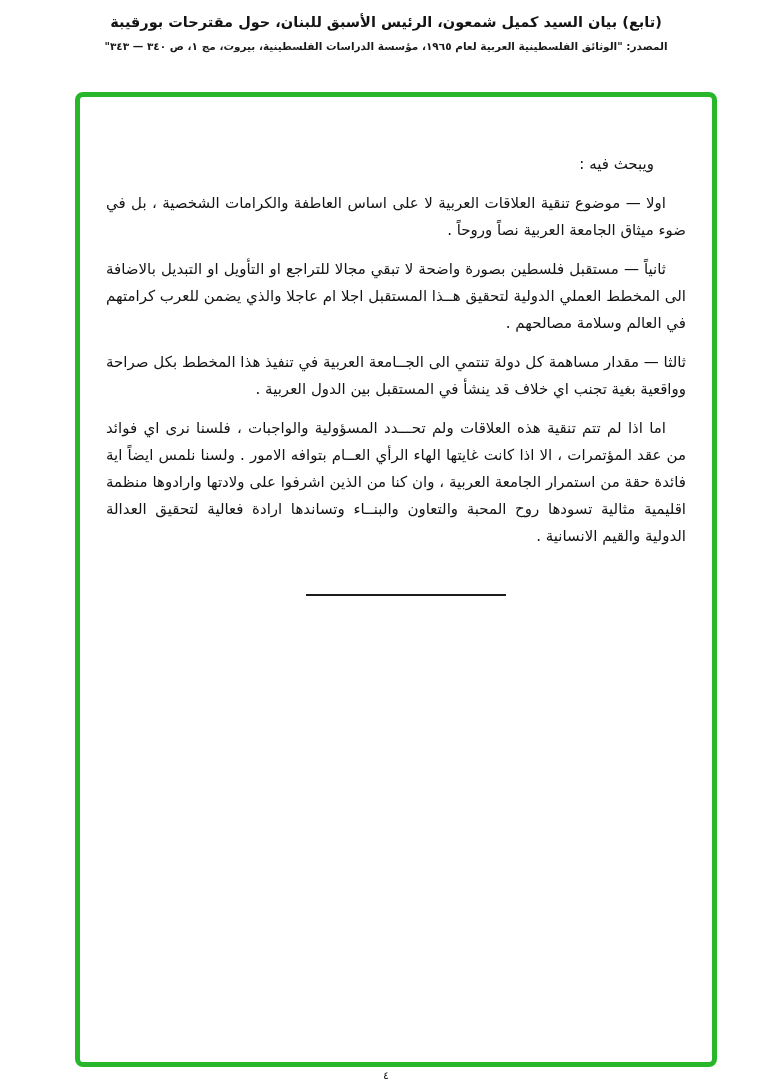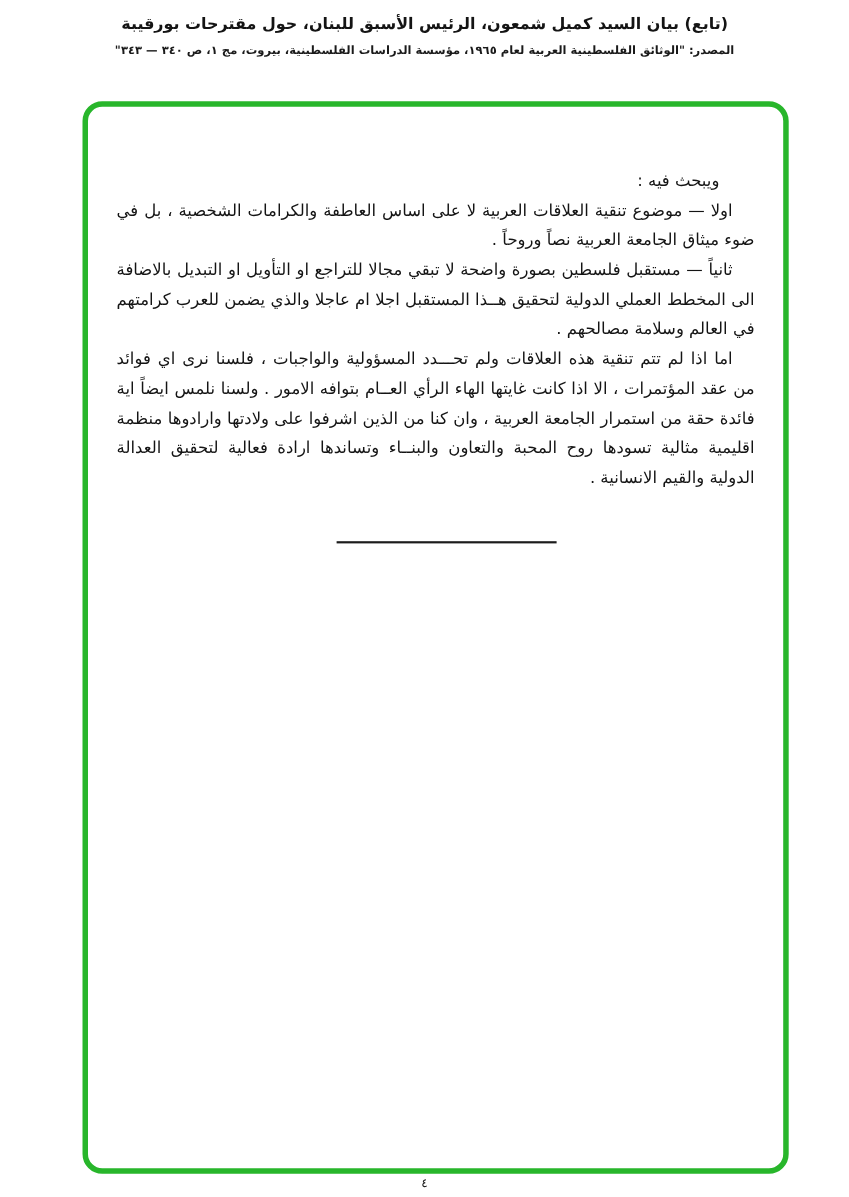--- a/index.html
+++ b/index.html
@@ -15,33 +15,33 @@
 
   .doc-header { direction: rtl; text-align: center; padding-top: 14px; }
   .doc-title { font-size: 14.5px; font-weight: bold; letter-spacing: 0; }
   .doc-source { font-size: 10.5px; font-weight: bold; margin-top: 10px; color: #1a1a1a; }
 
   .green-frame {
     position: absolute;
     left: 75px; top: 92px;
     width: 642px; height: 975px;
     border: 5px solid var(--frame-green);
-    border-radius: 18px;
+    border-radius: 8px;
     background: #fff;
   }
 
   .body-text {
     direction: rtl;
     text-align: justify;
     font-size: 15px;
     line-height: 27px;
     padding: 54px 26px 0 26px;
   }
   .intro-line { text-indent: 32px; }
-  .para { text-indent: 20px; }
+  .para { text-indent: 20px; margin-top: 12px; }
   .para.no-indent { text-indent: 0; }
 
   .divider {
     width: 200px; height: 2px;
     background: #1c1c1c;
     margin: 44px auto 0 auto;
     margin-left: 200px; 
   }
 
   .page-number {
@@ -60,20 +60,21 @@
   <header class="doc-header">
     <div class="doc-title">(تابع) بيان السيد كميل شمعون، الرئيس الأسبق للبنان، حول مقترحات بورقيبة</div>
     <div class="doc-source">المصدر: "الوثائق الفلسطينية العربية لعام ١٩٦٥، مؤسسة الدراسات الفلسطينية، بيروت، مج ١، ص ٣٤٠ — ٣٤٣"</div>
   </header>
 
   <div class="green-frame">
     <div class="body-text">
       <p class="intro-line">ويبحث فيه :</p>
       <p class="para">اولا — موضوع تنقية العلاقات العربية  لا على اساس العاطفة والكرامات الشخصية ، بل في ضوء ميثاق الجامعة العربية نصاً وروحاً .</p>
       <p class="para">ثانياً — مستقبل فلسطين بصورة واضحة لا تبقي مجالا للتراجع او التأويل او التبديل بالاضافة الى المخطط العملي الدولية  لتحقيق هــذا المستقبل اجلا ام عاجلا والذي يضمن للعرب كرامتهم في العالم وسلامة مصالحهم .</p>
+      <p class="para no-indent">ثالثا — مقدار مساهمة كل دولة تنتمي الى الجــامعة العربية في تنفيذ هذا المخطط بكل صراحة وواقعية بغية تجنب اي خلاف قد ينشأ في المستقبل بين الدول العربية .</p>
       <p class="para">اما اذا لم تتم تنقية هذه العلاقات ولم تحـــدد المسؤولية والواجبات ، فلسنا نرى اي فوائد من عقد المؤتمرات ، الا اذا كانت غايتها الهاء الرأي العــام بتوافه الامور . ولسنا نلمس ايضاً اية فائدة حقة من استمرار الجامعة العربية ، وان كنا من الذين اشرفوا على ولادتها وارادوها منظمة اقليمية مثالية تسودها روح المحبة والتعاون والبنــاء وتساندها ارادة فعالية لتحقيق العدالة الدولية والقيم الانسانية .</p>
       <div class="divider"></div>
     </div>
   </div>
 
   <div class="page-number">٤</div>
 
 </div>
 
 </body></html>

